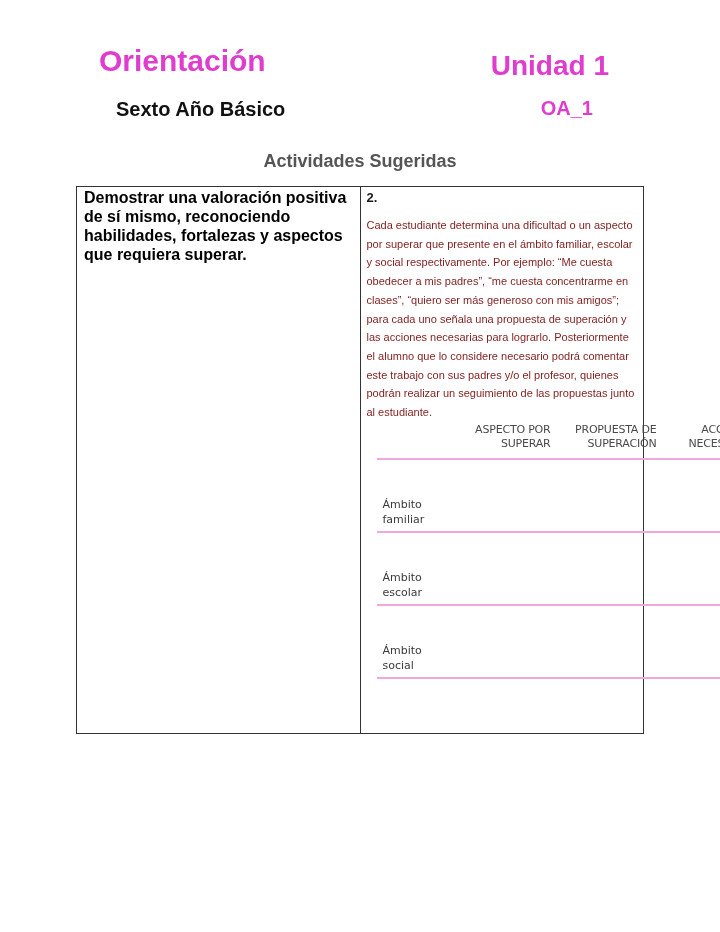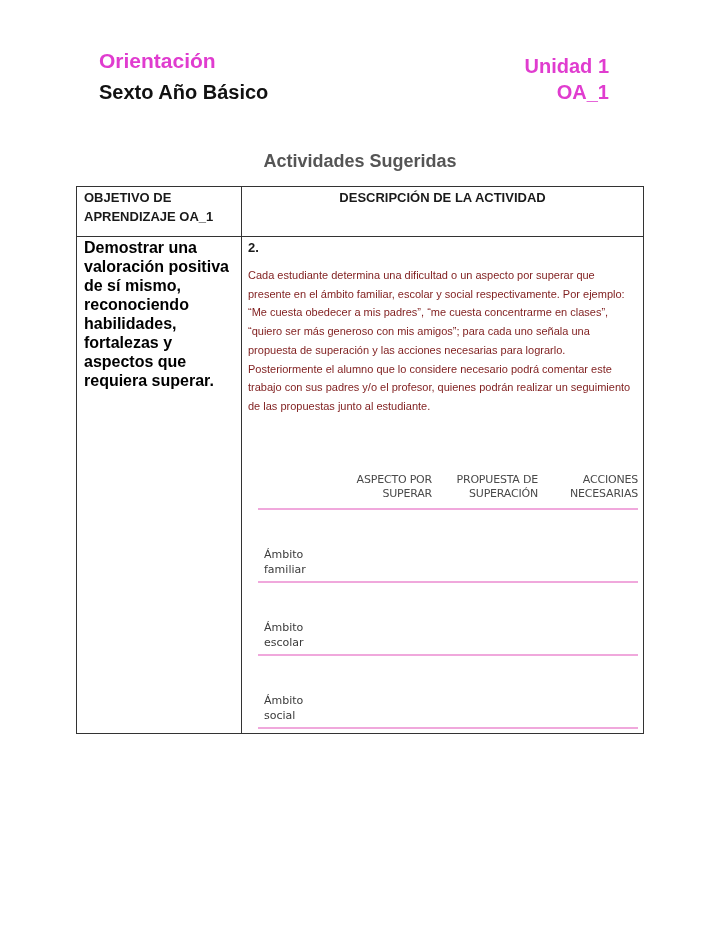--- a/index.html
+++ b/index.html
@@ -2,32 +2,32 @@
 <html><head>
 <meta charset="utf-8">
 <style>
   html, body { margin: 0; padding: 0; }
   body {
     width: 720px; height: 932px; background: #ffffff; position: relative;
     font-family: "Liberation Sans", sans-serif; color: #1a1a1a; overflow: hidden;
   }
   .hdr-title {
     position: absolute; left: 99px; top: 42px; margin: 0;
-    font-size: 21px; font-weight: bold; color: #e03ccf; line-height: 38px;
+    font-size: 30px; font-weight: bold; color: #e03ccf; line-height: 38px;
   }
   .hdr-sub {
-    position: absolute; left: 99px; top: 79px; margin: 0;
+    position: absolute; left: 99px; top: 79px; margin: 17px;
     font-size: 20px; font-weight: bold; color: #111111; line-height: 26px;
   }
   .hdr-unit {
     position: absolute; right: 111px; top: 53px; margin: 0;
-    font-size: 20px; font-weight: bold; color: #e03ccf; line-height: 26px; text-align: right;
+    font-size: 28px; font-weight: bold; color: #e03ccf; line-height: 26px; text-align: right;
   }
   .hdr-oa {
-    position: absolute; right: 111px; top: 79px; margin: 0;
+    position: absolute; right: 111px; top: 79px; margin: 16px;
     font-size: 20px; font-weight: bold; color: #e03ccf; line-height: 26px; text-align: right;
   }
   .section-title {
     position: absolute; left: 0; width: 720px; top: 149px; text-align: center;
     font-size: 18px; font-weight: bold; color: #555555; line-height: 24px; margin: 0;
   }
   .main-table {
     position: absolute; left: 76px; top: 186px; width: 568px; height: 548px;
     border-collapse: collapse; table-layout: fixed;
   }
@@ -75,24 +75,20 @@
 
 <h1 class="hdr-title">Orientación</h1>
 <h2 class="hdr-sub">Sexto Año Básico</h2>
 <div class="hdr-unit">Unidad 1</div>
 <div class="hdr-oa">OA_1</div>
 
 <h3 class="section-title">Actividades Sugeridas</h3>
 
 <table class="main-table">
   <tbody>
-      <tr class="head-row">
-    <th class="col1 head-obj">OBJETIVO DE APRENDIZAJE OA_1</th>
-    <th class="head-desc">DESCRIPCIÓN DE LA ACTIVIDAD</th>
-  </tr>
   <tr>
     <td class="obj-cell">Demostrar una valoración positiva de sí mismo, reconociendo habilidades, fortalezas y aspectos que requiera superar.</td>
     <td class="desc-cell">
       <p class="act-num">2.</p>
       <p class="act-text">Cada estudiante determina una dificultad o un aspecto por superar que presente en el ámbito familiar, escolar y social respectivamente. Por ejemplo: “Me cuesta obedecer a mis padres”, “me cuesta concentrarme en clases”, “quiero ser más generoso con mis amigos”; para cada uno señala una propuesta de superación y las acciones necesarias para lograrlo. Posteriormente el alumno que lo considere necesario podrá comentar este trabajo con sus padres y/o el profesor, quienes podrán realizar un seguimiento de las propuestas junto al estudiante.</p>
 
       <div class="inner">
         <div class="inner-head">
           <div class="spacer"></div>
           <div class="ih ih1">ASPECTO POR SUPERAR</div>

